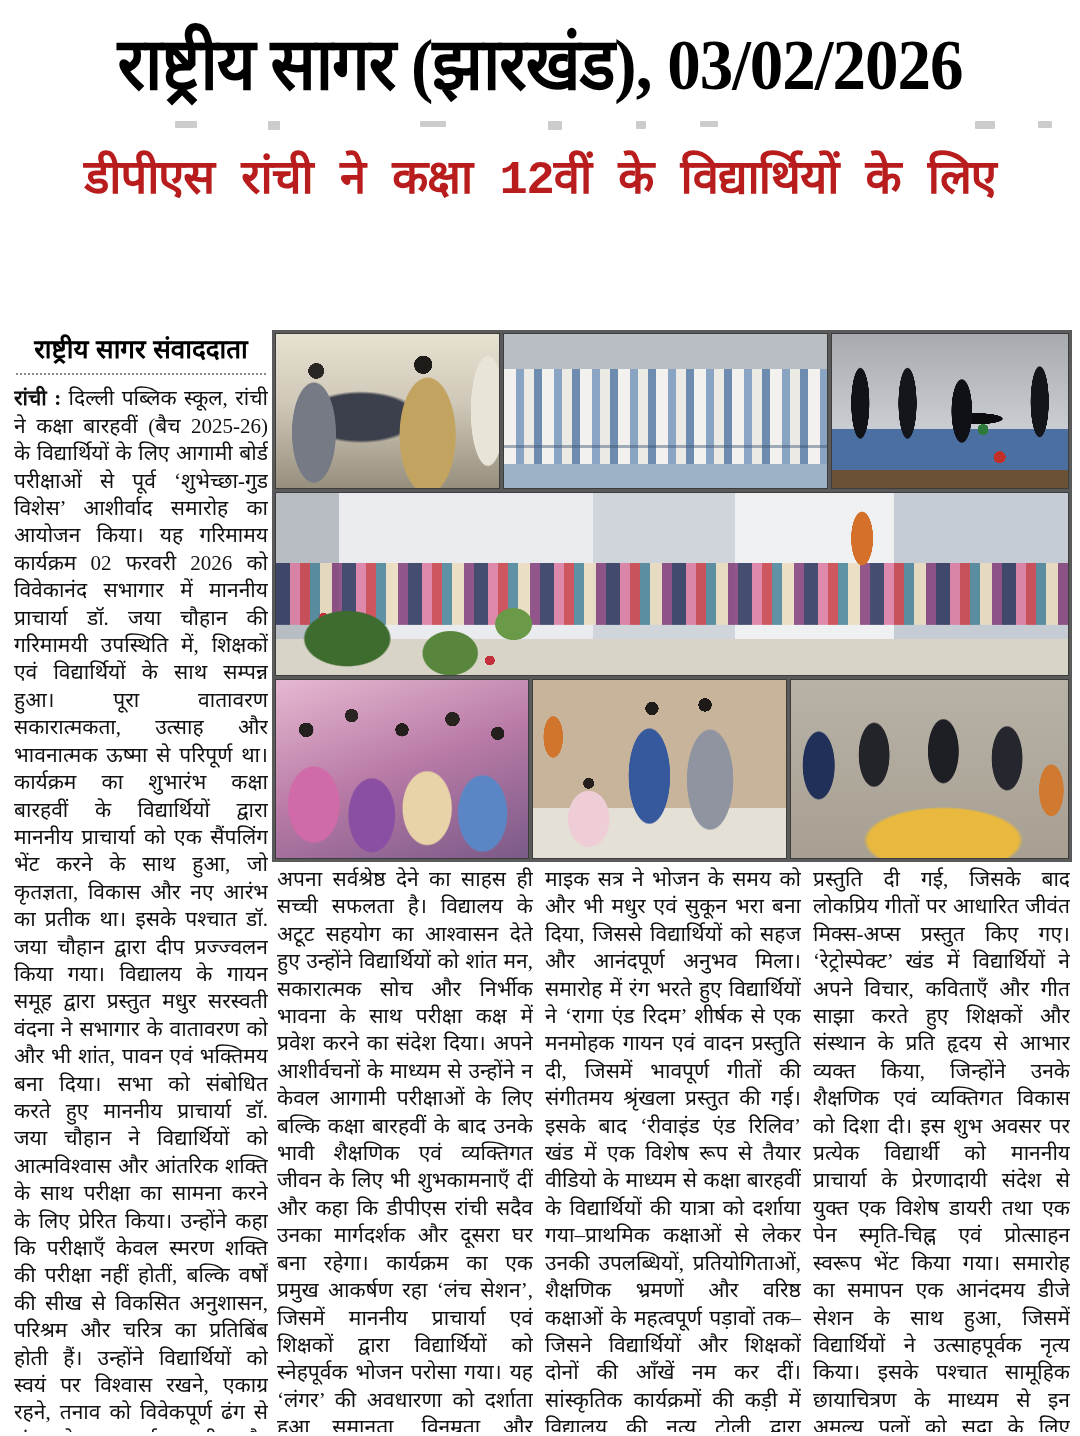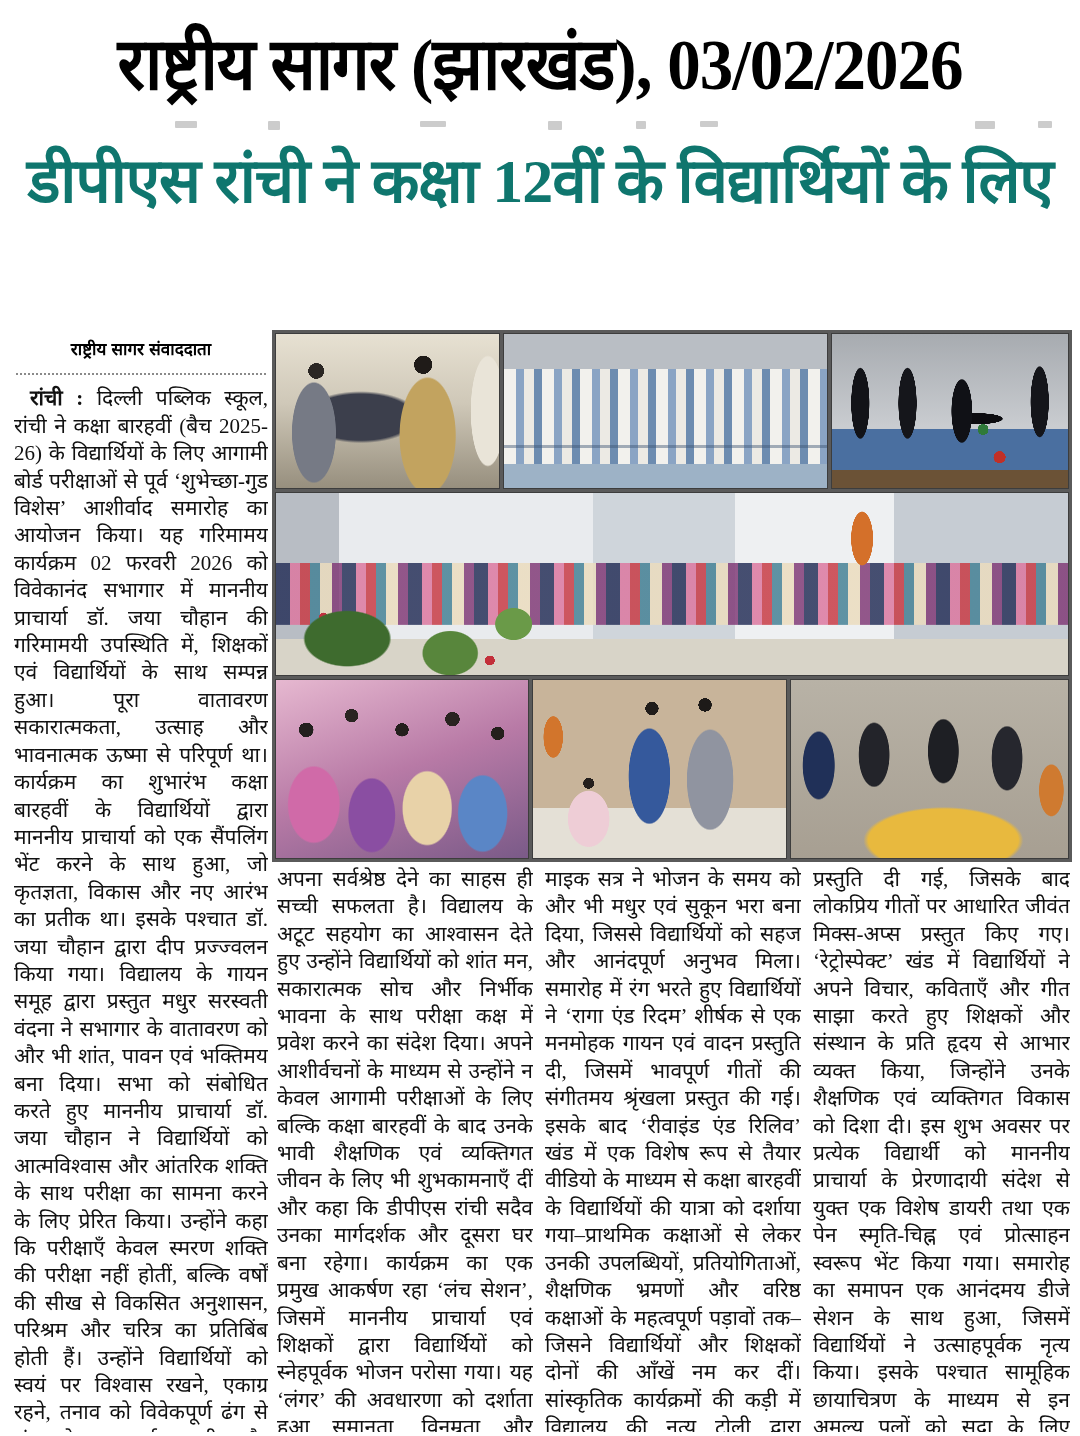--- a/index.html
+++ b/index.html
@@ -10,35 +10,35 @@
   .masthead{position:absolute;top:8px;left:0;width:100%;text-align:center;
     font-size:67px;font-weight:700;letter-spacing:-1px;white-space:nowrap;
     line-height:104px;color:#000;transform:scaleY(1.08);transform-origin:top;}
 
   
   .artifacts{position:absolute;top:121px;left:0;width:100%;height:14px;}
   .artifacts i{position:absolute;display:block;background:#8f8f8f;opacity:.45;border-radius:1px;}
 
   
   .headline{position:absolute;top:140px;left:14px;width:1052px;text-align:center;
-    font-family:Liberation Serif, serif;
-    font-weight:800;font-size:62px;line-height:82px;color:#0f766e;letter-spacing:-1px;}
+    font-family:Liberation Mono, monospace;
+    font-weight:800;font-size:47px;line-height:82px;color:#b91c1c;letter-spacing:-1px;}
 
   
-  .byline{font-weight:700;font-size:17px;text-align:center;padding:4px 0 10px 0;color:#000;}
+  .byline{font-weight:700;font-size:26px;text-align:center;padding:4px 0 10px 0;color:#000;}
   .rule{border:0;border-bottom:2px dotted #8a8a8a;margin:0 2px 10px 2px;}
 
   
   .textcol{position:absolute;font-size:21px;line-height:27.4px;text-align:justify;
     overflow:hidden;color:#111;word-spacing:1px;}
   .col1{left:14px;top:332px;width:254px;height:1100px;}
   .col2{left:277px;top:866px;width:256px;height:566px;}
   .col3{left:545px;top:866px;width:256px;height:566px;}
   .col4{left:813px;top:866px;width:257px;height:566px;}
-  .lead{font-weight:700;margin-left:16px;}
+  .lead{font-weight:700;}
 
   
   .collage{position:absolute;left:272px;top:330px;width:800px;height:532px;
     background:#5a5a5a;border:3px solid #5a5a5a;box-sizing:border-box;
     display:flex;flex-direction:column;gap:3px;}
   .crow{display:flex;gap:3px;width:100%;}
   .r1{height:156px;} .r2{height:184px;} .r3{flex:1;}
   .photo{position:relative;height:100%;box-sizing:border-box;border:1px solid #3d3d3d;}
   .w1{width:28.5%;} .w2{width:41.3%;} .w3{width:30.2%;}
   .w5{width:32.2%;} .w6{width:32.4%;} .w7{width:35.4%;}

